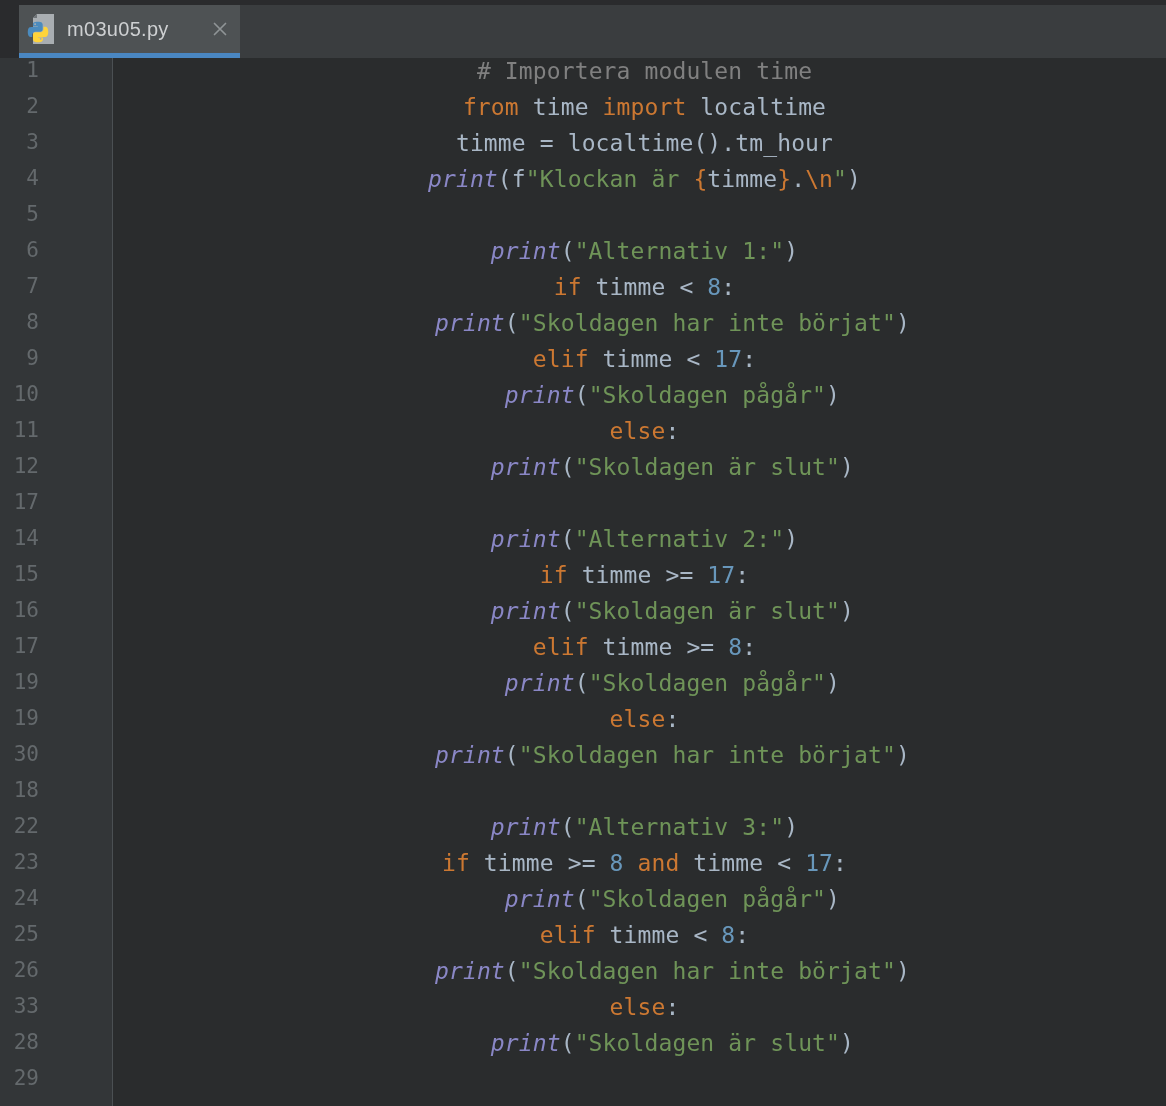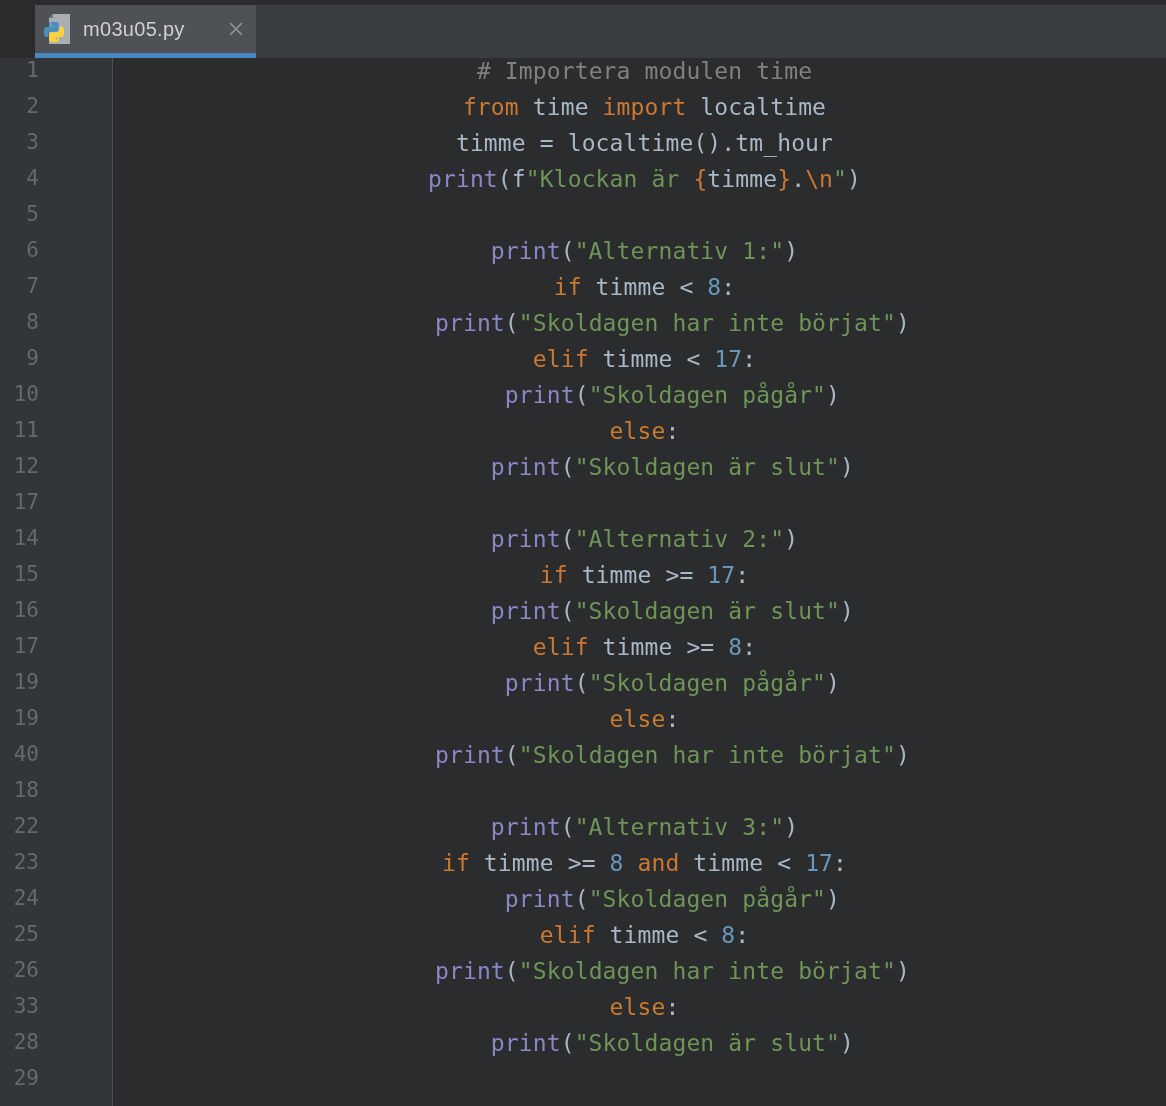--- a/index.html
+++ b/index.html
@@ -6,21 +6,21 @@
     --ed-bg:#2a2c2d; --gutter-bg:#333638; --gutter-line:#4b5053;
     --tabbar-bg:#3a3d3f; --tabbar-edge:#2a2b2d; --tab-bg:#4e5254;
     --tab-underline:#4a87c2;
     --c-plain:#a9b7c6; --c-kw:#cc7832; --c-builtin:#8a87c6;
     --c-str:#6f9458; --c-num:#6897bb; --c-com:#808080; --c-ln:#64696c;
   }
   *{margin:0;padding:0;box-sizing:border-box;}
   html,body{width:1166px;height:1106px;overflow:hidden;background:var(--ed-bg);}
 
   
-  .tabbar{height:58px;background:var(--tabbar-edge);padding:5px 0 0 7px;display:flex;margin-left:28px;}
+  .tabbar{height:58px;background:var(--tabbar-edge);padding:5px 0 0 19px;display:flex;}
   .tabstrip{flex:1;height:53px;background:var(--tabbar-bg);display:flex;align-items:stretch;}
   .tab{
     display:flex;align-items:center;height:53px;min-width:221px;
     background:var(--tab-bg);border-bottom:5px solid var(--tab-underline);
     padding:0 10px 0 8px;cursor:pointer;
   }
   .file-icon{display:inline-flex;margin-right:10px;}
   .tab-label{font:20px "Liberation Sans",sans-serif;color:#ced0d2;letter-spacing:.3px;}
   .tab-close{display:inline-flex;margin-left:auto;padding-left:14px;cursor:pointer;}
 
@@ -34,21 +34,21 @@
     height:36px;line-height:36px;text-align:right;padding-right:73px;
     font:21px "DejaVu Sans Mono",monospace;color:var(--c-ln);cursor:pointer;
   }
   .code-area{flex:1;padding-left:10px;cursor:text;text-align:center;}
   .cl{
     height:36px;line-height:36px;white-space:pre;
     font:23px "DejaVu Sans Mono",monospace;letter-spacing:.12px;color:var(--c-plain);
   }
   .tk-p{color:var(--c-plain);}
   .tk-k{color:var(--c-kw);}
-  .tk-b{color:var(--c-builtin);}
+  .tk-b{color:var(--c-builtin);font-style:italic;}
   .tk-s{color:var(--c-str);}
   .tk-n{color:var(--c-num);}
   .tk-c{color:var(--c-com);}
 </style>
 </head>
 <body>
 
 <div class="tabbar">
   <div class="tabstrip">
     <div class="tab">
@@ -86,21 +86,21 @@
       <div class="ln">10</div>
       <div class="ln">11</div>
       <div class="ln">12</div>
       <div class="ln">17</div>
       <div class="ln">14</div>
       <div class="ln">15</div>
       <div class="ln">16</div>
       <div class="ln">17</div>
       <div class="ln">19</div>
       <div class="ln">19</div>
-      <div class="ln">40</div>
+      <div class="ln">30</div>
       <div class="ln">18</div>
       <div class="ln">22</div>
       <div class="ln">23</div>
       <div class="ln">24</div>
       <div class="ln">25</div>
       <div class="ln">26</div>
       <div class="ln">33</div>
       <div class="ln">28</div>
       <div class="ln">29</div>
     </div>

